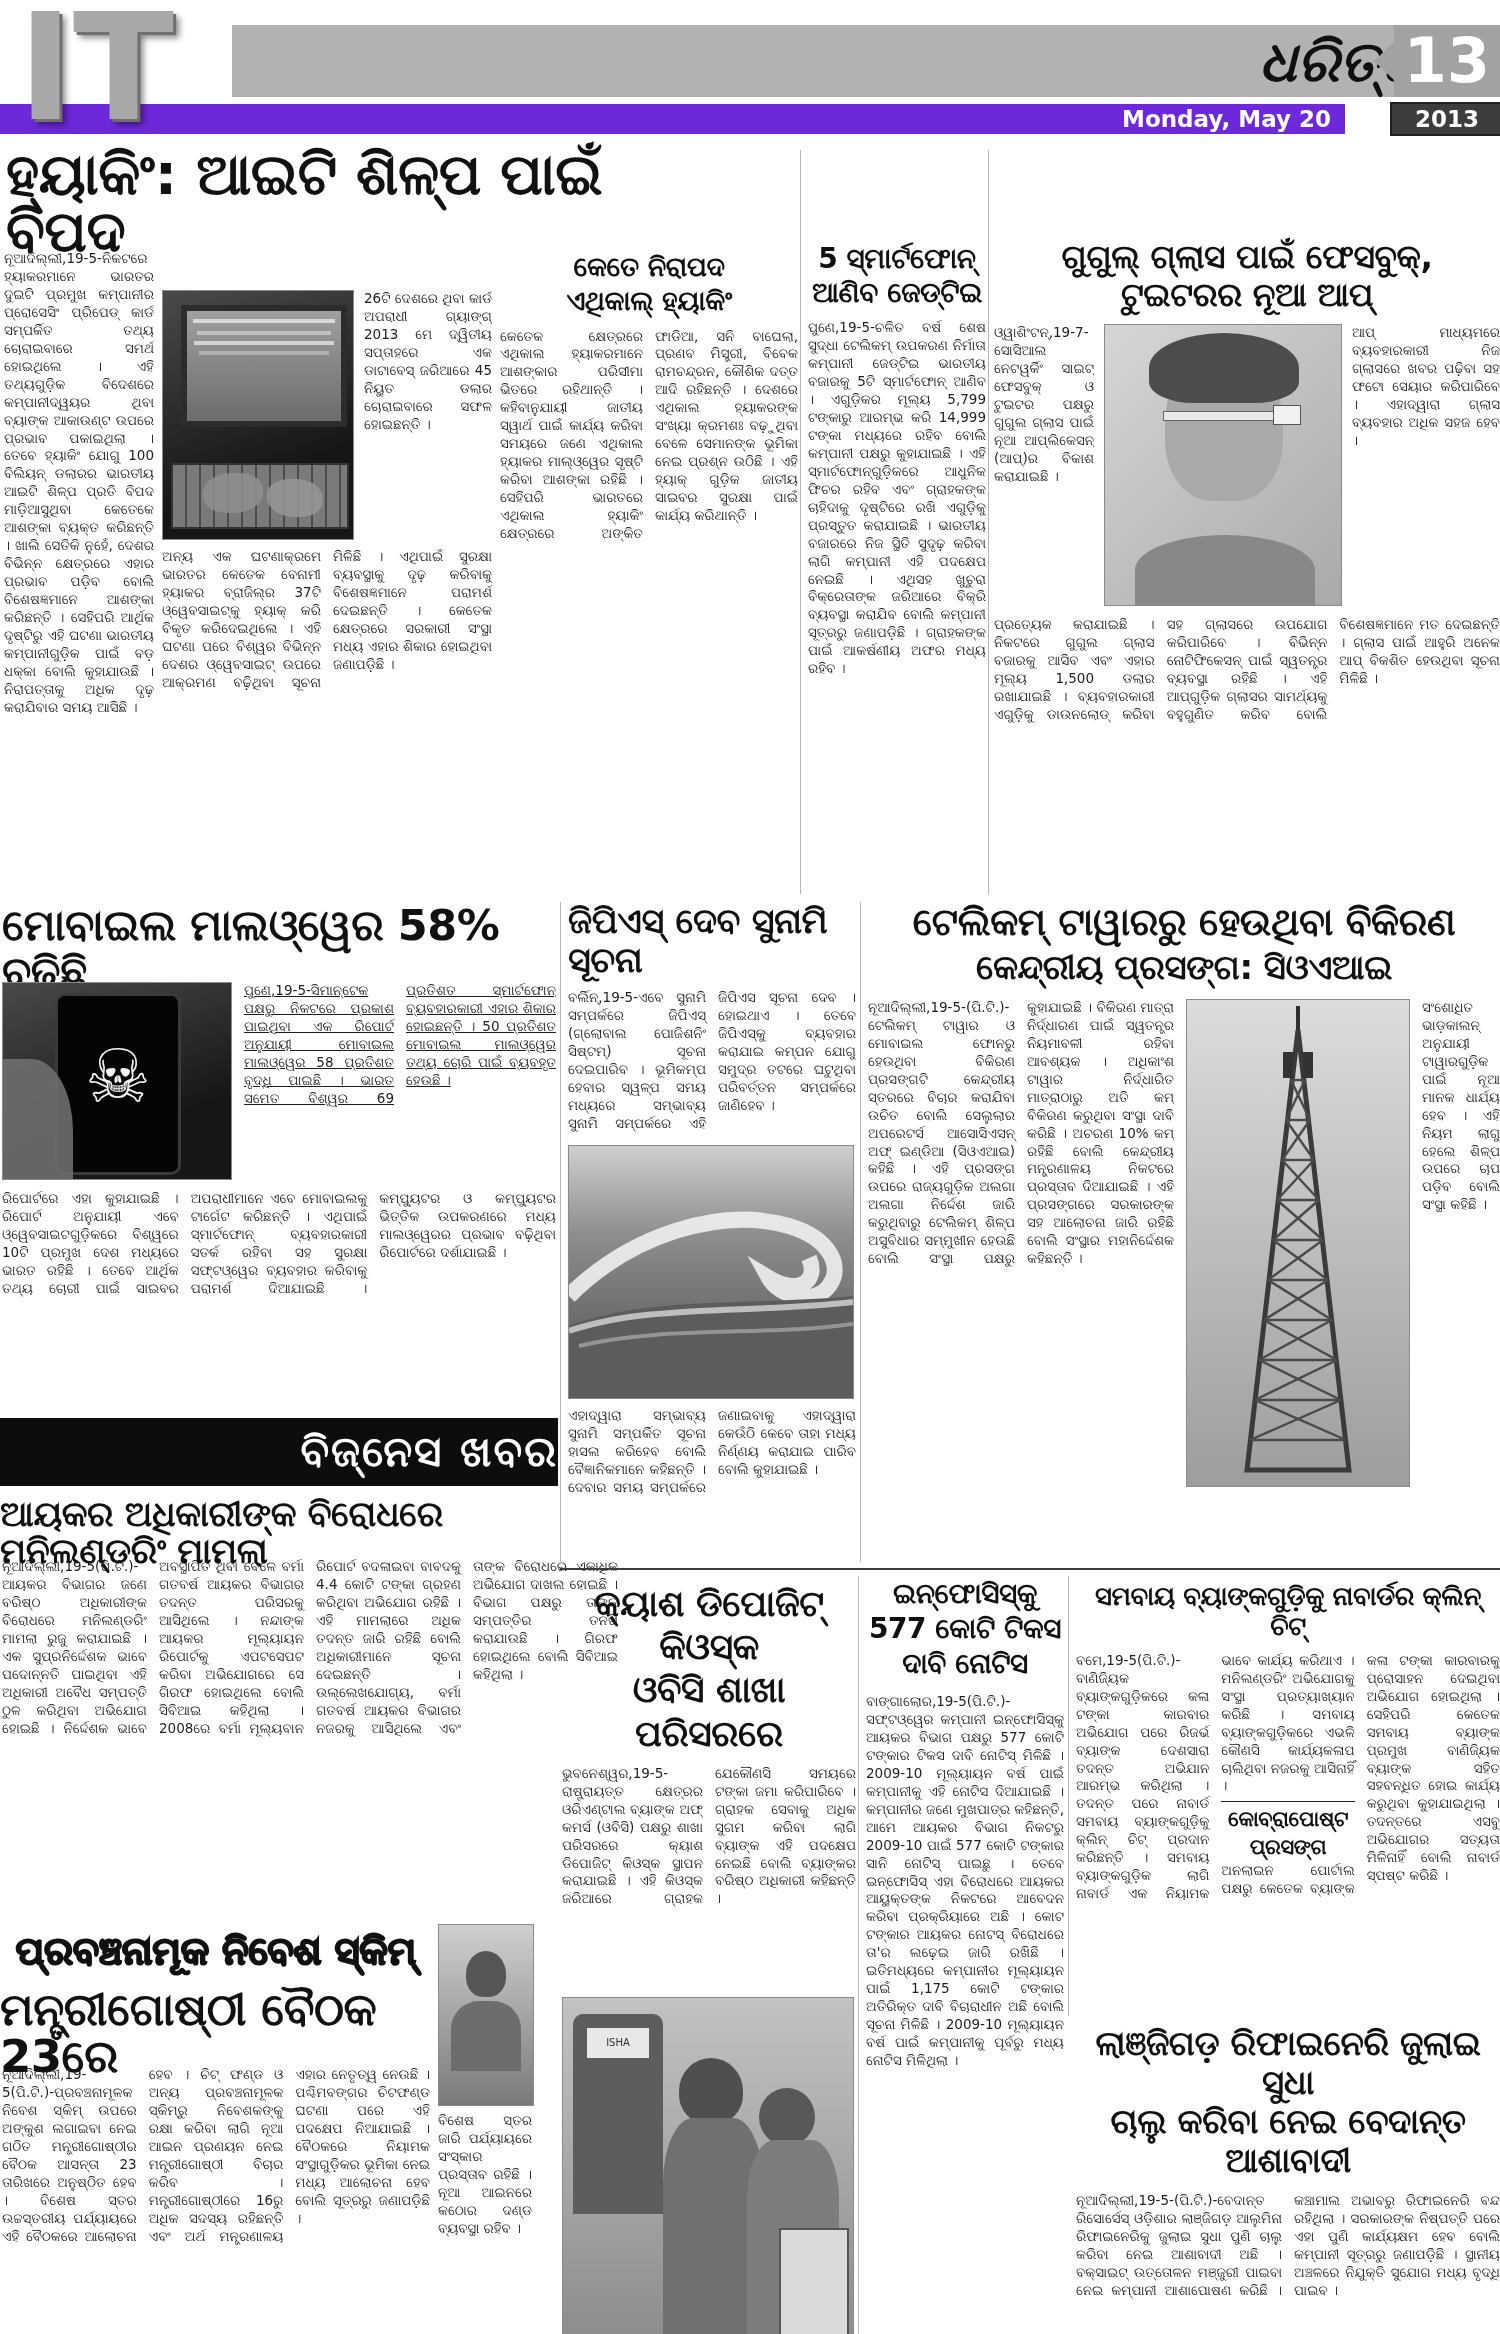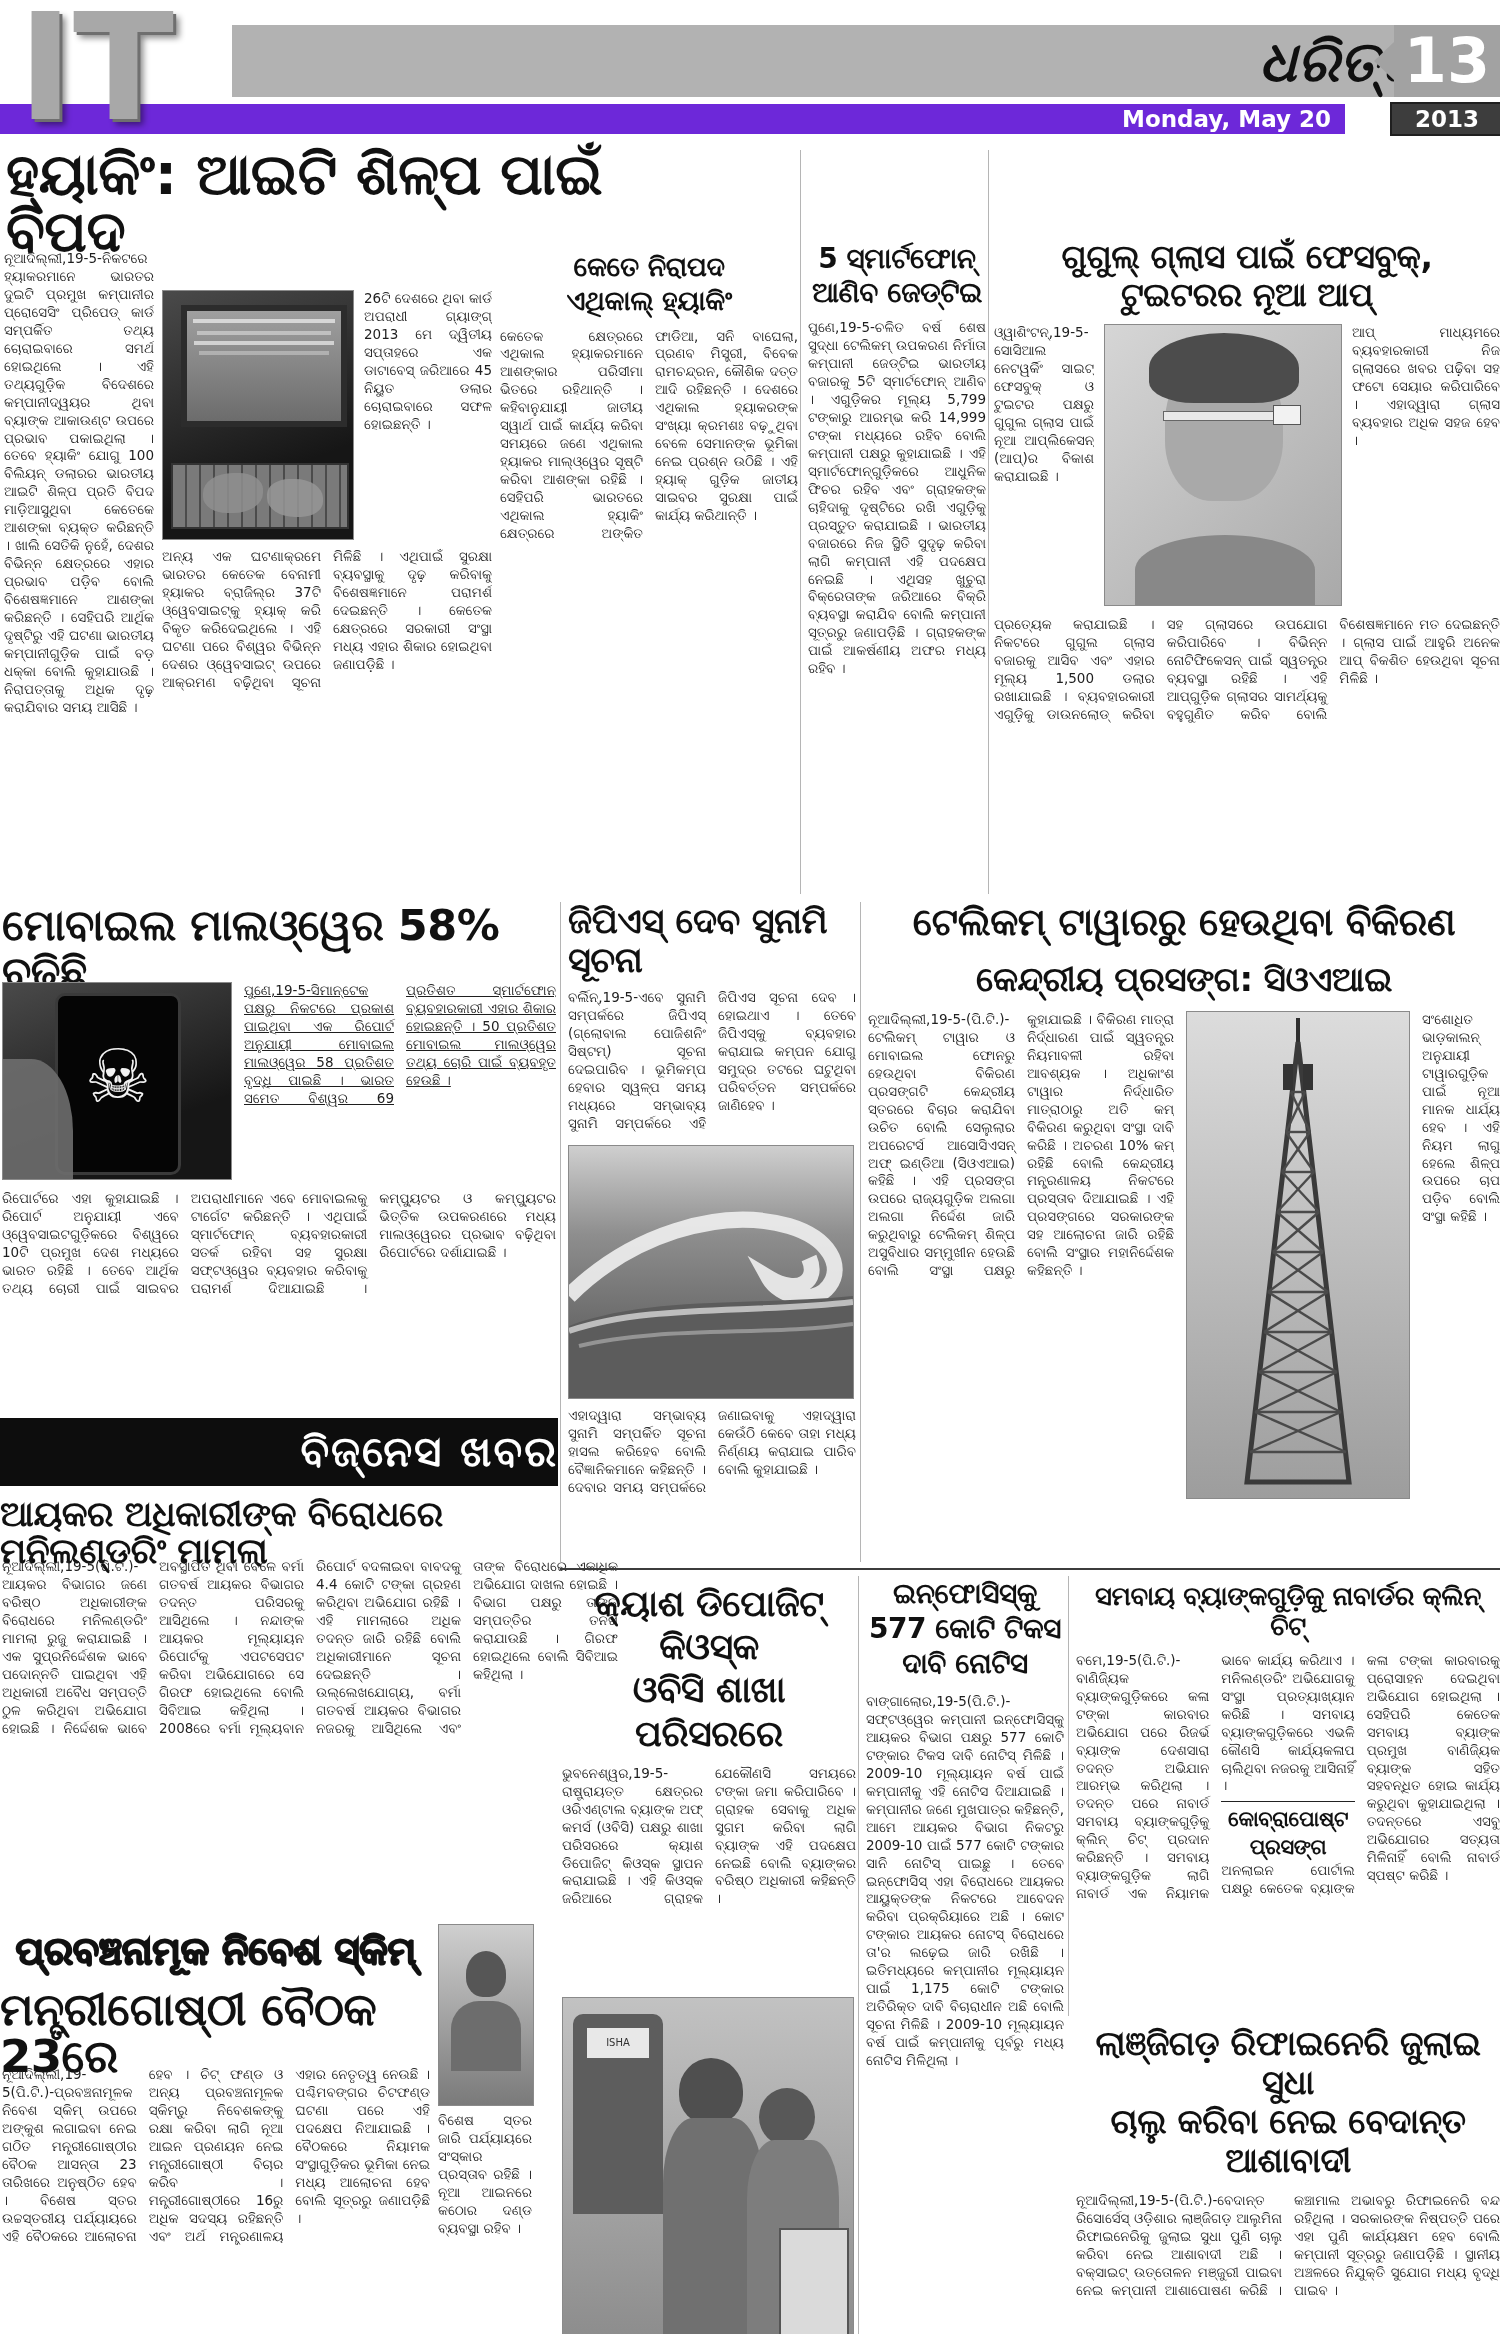--- a/index.html
+++ b/index.html
@@ -100,21 +100,21 @@
     <div class="body-text" style="margin-top:10px;height:560px;">ପୁଣେ,19-5-ଚଳିତ ବର୍ଷ ଶେଷ ସୁଦ୍ଧା ଟେଲିକମ୍ ଉପକରଣ ନିର୍ମାତା କମ୍ପାନୀ ଜେଡ୍‌ଟିଇ ଭାରତୀୟ ବଜାରକୁ 5ଟି ସ୍ମାର୍ଟଫୋନ୍ ଆଣିବ । ଏଗୁଡ଼ିକର ମୂଲ୍ୟ 5,799 ଟଙ୍କାରୁ ଆରମ୍ଭ କରି 14,999 ଟଙ୍କା ମଧ୍ୟରେ ରହିବ ବୋଲି କମ୍ପାନୀ ପକ୍ଷରୁ କୁହାଯାଇଛି । ଏହି ସ୍ମାର୍ଟଫୋନ୍‌ଗୁଡ଼ିକରେ ଆଧୁନିକ ଫିଚର ରହିବ ଏବଂ ଗ୍ରାହକଙ୍କ ଚାହିଦାକୁ ଦୃଷ୍ଟିରେ ରଖି ଏଗୁଡ଼ିକୁ ପ୍ରସ୍ତୁତ କରାଯାଇଛି । ଭାରତୀୟ ବଜାରରେ ନିଜ ସ୍ଥିତି ସୁଦୃଢ଼ କରିବା ଲାଗି କମ୍ପାନୀ ଏହି ପଦକ୍ଷେପ ନେଇଛି । ଏଥିସହ ଖୁଚୁରା ବିକ୍ରେତାଙ୍କ ଜରିଆରେ ବିକ୍ରି ବ୍ୟବସ୍ଥା କରାଯିବ ବୋଲି କମ୍ପାନୀ ସୂତ୍ରରୁ ଜଣାପଡ଼ିଛି । ଗ୍ରାହକଙ୍କ ପାଇଁ ଆକର୍ଷଣୀୟ ଅଫର ମଧ୍ୟ ରହିବ ।</div>
   </div>
 
   <div class="abs vrule" style="left:988px;top:150px;height:744px;"></div>
   <div class="abs" style="left:994px;top:238px;width:506px;height:656px;">
     <div class="hl center" style="font-size:33px;line-height:1.15;">
       <div>ଗୁଗୁଲ୍ ଗ୍ଲାସ ପାଇଁ ଫେସବୁକ୍,</div>
       <div>ଟୁଇଟରର ନୂଆ ଆପ୍</div>
     </div>
     <div style="display:flex;gap:10px;margin-top:10px;">
-      <div class="body-text" style="width:100px;height:282px;flex:none;">ଓ୍ୱାଶିଂଟନ୍,19-5-ସୋସିଆଲ ନେଟୱର୍କିଂ ସାଇଟ୍ ଫେସବୁକ୍ ଓ ଟୁଇଟର ପକ୍ଷରୁ ଗୁଗୁଲ ଗ୍ଲାସ ପାଇଁ ନୂଆ ଆପ୍ଲିକେସନ୍ (ଆପ୍)ର ବିକାଶ କରାଯାଇଛି ।</div>
+      <div class="body-text" style="width:100px;height:282px;flex:none;">ଓ୍ୱାଶିଂଟନ୍,19-7-ସୋସିଆଲ ନେଟୱର୍କିଂ ସାଇଟ୍ ଫେସବୁକ୍ ଓ ଟୁଇଟର ପକ୍ଷରୁ ଗୁଗୁଲ ଗ୍ଲାସ ପାଇଁ ନୂଆ ଆପ୍ଲିକେସନ୍ (ଆପ୍)ର ବିକାଶ କରାଯାଇଛି ।</div>
       <div class="photo" style="width:236px;height:280px;position:relative;flex:none;background:linear-gradient(135deg,#d6d6d6,#a9a9a9);">
         <div style="position:absolute;left:60px;top:26px;width:118px;height:150px;background:#b98;filter:grayscale(1);border-radius:48% 48% 40% 40%;background:#a9a9a9;"></div>
         <div style="position:absolute;left:44px;top:8px;width:150px;height:70px;background:#4c4c4c;border-radius:50% 50% 30% 30%;"></div>
         <div style="position:absolute;left:58px;top:86px;width:130px;height:8px;background:#e9e9e9;border:1px solid #666;"></div>
         <div style="position:absolute;left:168px;top:80px;width:26px;height:18px;background:#f2f2f2;border:1px solid #555;"></div>
         <div style="position:absolute;left:30px;bottom:0;width:180px;height:70px;background:#888;border-radius:50% 50% 0 0;"></div>
       </div>
       <div class="body-text" style="flex:1;height:282px;">ଆପ୍ ମାଧ୍ୟମରେ ବ୍ୟବହାରକାରୀ ନିଜ ଗ୍ଲାସରେ ଖବର ପଢ଼ିବା ସହ ଫଟୋ ସେୟାର କରିପାରିବେ । ଏହାଦ୍ୱାରା ଗ୍ଲାସ ବ୍ୟବହାର ଅଧିକ ସହଜ ହେବ ।</div>
     </div>
     <div class="body-text cols-3" style="margin-top:10px;height:258px;">ପ୍ରତ୍ୟେକ କରାଯାଇଛି । ନିକଟରେ ଗୁଗୁଲ ଗ୍ଲାସ ବଜାରକୁ ଆସିବ ଏବଂ ଏହାର ମୂଲ୍ୟ 1,500 ଡଲାର ରଖାଯାଇଛି । ବ୍ୟବହାରକାରୀ ଏଗୁଡ଼ିକୁ ଡାଉନଲୋଡ୍ କରିବା ସହ ଗ୍ଲାସରେ ଉପଯୋଗ କରିପାରିବେ । ବିଭିନ୍ନ ନୋଟିଫିକେସନ୍ ପାଇଁ ସ୍ୱତନ୍ତ୍ର ବ୍ୟବସ୍ଥା ରହିଛି । ଏହି ଆପ୍‌ଗୁଡ଼ିକ ଗ୍ଲାସର ସାମର୍ଥ୍ୟକୁ ବହୁଗୁଣିତ କରିବ ବୋଲି ବିଶେଷଜ୍ଞମାନେ ମତ ଦେଇଛନ୍ତି । ଗ୍ଲାସ ପାଇଁ ଆହୁରି ଅନେକ ଆପ୍ ବିକଶିତ ହେଉଥିବା ସୂଚନା ମିଳିଛି ।</div>
@@ -145,21 +145,21 @@
         <path d="M0,185 C80,158 180,168 284,156" fill="none" stroke="#e8e8e8" stroke-width="6" opacity="0.7"></path>
         <path d="M10,200 C90,180 200,190 284,178" fill="none" stroke="#cccccc" stroke-width="4" opacity="0.5"></path>
       </svg>
     </div>
     <div class="body-text cols-2" style="margin-top:8px;height:146px;">ଏହାଦ୍ୱାରା ସମ୍ଭାବ୍ୟ ସୁନାମି ସମ୍ପର୍କିତ ସୂଚନା ହାସଲ କରିହେବ ବୋଲି ବୈଜ୍ଞାନିକମାନେ କହିଛନ୍ତି । ଦେବାର ସମୟ ସମ୍ପର୍କରେ ଜଣାଇବାକୁ ଏହାଦ୍ୱାରା କେଉଁଠି କେବେ ତାହା ମଧ୍ୟ ନିର୍ଣ୍ଣୟ କରାଯାଇ ପାରିବ ବୋଲି କୁହାଯାଇଛି ।</div>
   </div>
 
   <div class="abs vrule" style="left:860px;top:902px;height:660px;"></div>
   <div class="abs" style="left:868px;top:902px;width:632px;height:662px;">
     <div class="hl center" style="font-size:38px;line-height:1.1;">ଟେଲିକମ୍ ଟାୱାରରୁ ହେଉଥିବା ବିକିରଣ</div>
-    <div class="hl center" style="font-size:34px;line-height:1.15;margin-top:16px;">କେନ୍ଦ୍ରୀୟ ପ୍ରସଙ୍ଗ: ସିଓଏଆଇ</div>
+    <div class="hl center" style="font-size:34px;line-height:1.15;margin-top:4px;">କେନ୍ଦ୍ରୀୟ ପ୍ରସଙ୍ଗ: ସିଓଏଆଇ</div>
     <div style="display:flex;gap:12px;margin-top:12px;">
       <div class="body-text cols-2" style="width:306px;height:486px;flex:none;">ନୂଆଦିଲ୍ଲୀ,19-5-(ପି.ଟି.)-ଟେଲିକମ୍ ଟାୱାର ଓ ମୋବାଇଲ ଫୋନରୁ ହେଉଥିବା ବିକିରଣ ପ୍ରସଙ୍ଗଟି କେନ୍ଦ୍ରୀୟ ସ୍ତରରେ ବିଚାର କରାଯିବା ଉଚିତ ବୋଲି ସେଲୁଲାର ଅପରେଟର୍ସ ଆସୋସିଏସନ୍ ଅଫ୍ ଇଣ୍ଡିଆ (ସିଓଏଆଇ) କହିଛି । ଏହି ପ୍ରସଙ୍ଗ ଉପରେ ରାଜ୍ୟଗୁଡ଼ିକ ଅଲଗା ଅଲଗା ନିର୍ଦ୍ଦେଶ ଜାରି କରୁଥିବାରୁ ଟେଲିକମ୍ ଶିଳ୍ପ ଅସୁବିଧାର ସମ୍ମୁଖୀନ ହେଉଛି ବୋଲି ସଂସ୍ଥା ପକ୍ଷରୁ କୁହାଯାଇଛି । ବିକିରଣ ମାତ୍ରା ନିର୍ଦ୍ଧାରଣ ପାଇଁ ସ୍ୱତନ୍ତ୍ର ନିୟମାବଳୀ ରହିବା ଆବଶ୍ୟକ । ଅଧିକାଂଶ ଟାୱାର ନିର୍ଦ୍ଧାରିତ ମାତ୍ରାଠାରୁ ଅତି କମ୍ ବିକିରଣ କରୁଥିବା ସଂସ୍ଥା ଦାବି କରିଛି । ଅଚରଣ 10% କମ୍ ରହିଛି ବୋଲି କେନ୍ଦ୍ରୀୟ ମନ୍ତ୍ରଣାଳୟ ନିକଟରେ ପ୍ରସ୍ତାବ ଦିଆଯାଇଛି । ଏହି ପ୍ରସଙ୍ଗରେ ସରକାରଙ୍କ ସହ ଆଲୋଚନା ଜାରି ରହିଛି ବୋଲି ସଂସ୍ଥାର ମହାନିର୍ଦ୍ଦେଶକ କହିଛନ୍ତି ।</div>
       <div class="photo ph-sky" style="width:222px;height:486px;flex:none;">
         <svg width="222" height="486" viewBox="0 0 222 486">
           <line x1="111" y1="6" x2="111" y2="40" stroke="#2e2e2e" stroke-width="4"></line>
           <polygon points="111,30 60,470 162,470" fill="none" stroke="#3a3a3a" stroke-width="5"></polygon>
           <g stroke="#4a4a4a" stroke-width="2.4">
             <line x1="104" y1="80" x2="118" y2="80"></line>
               <line x1="99" y1="120" x2="123" y2="120"></line>
             <line x1="95" y1="160" x2="127" y2="160"></line>

